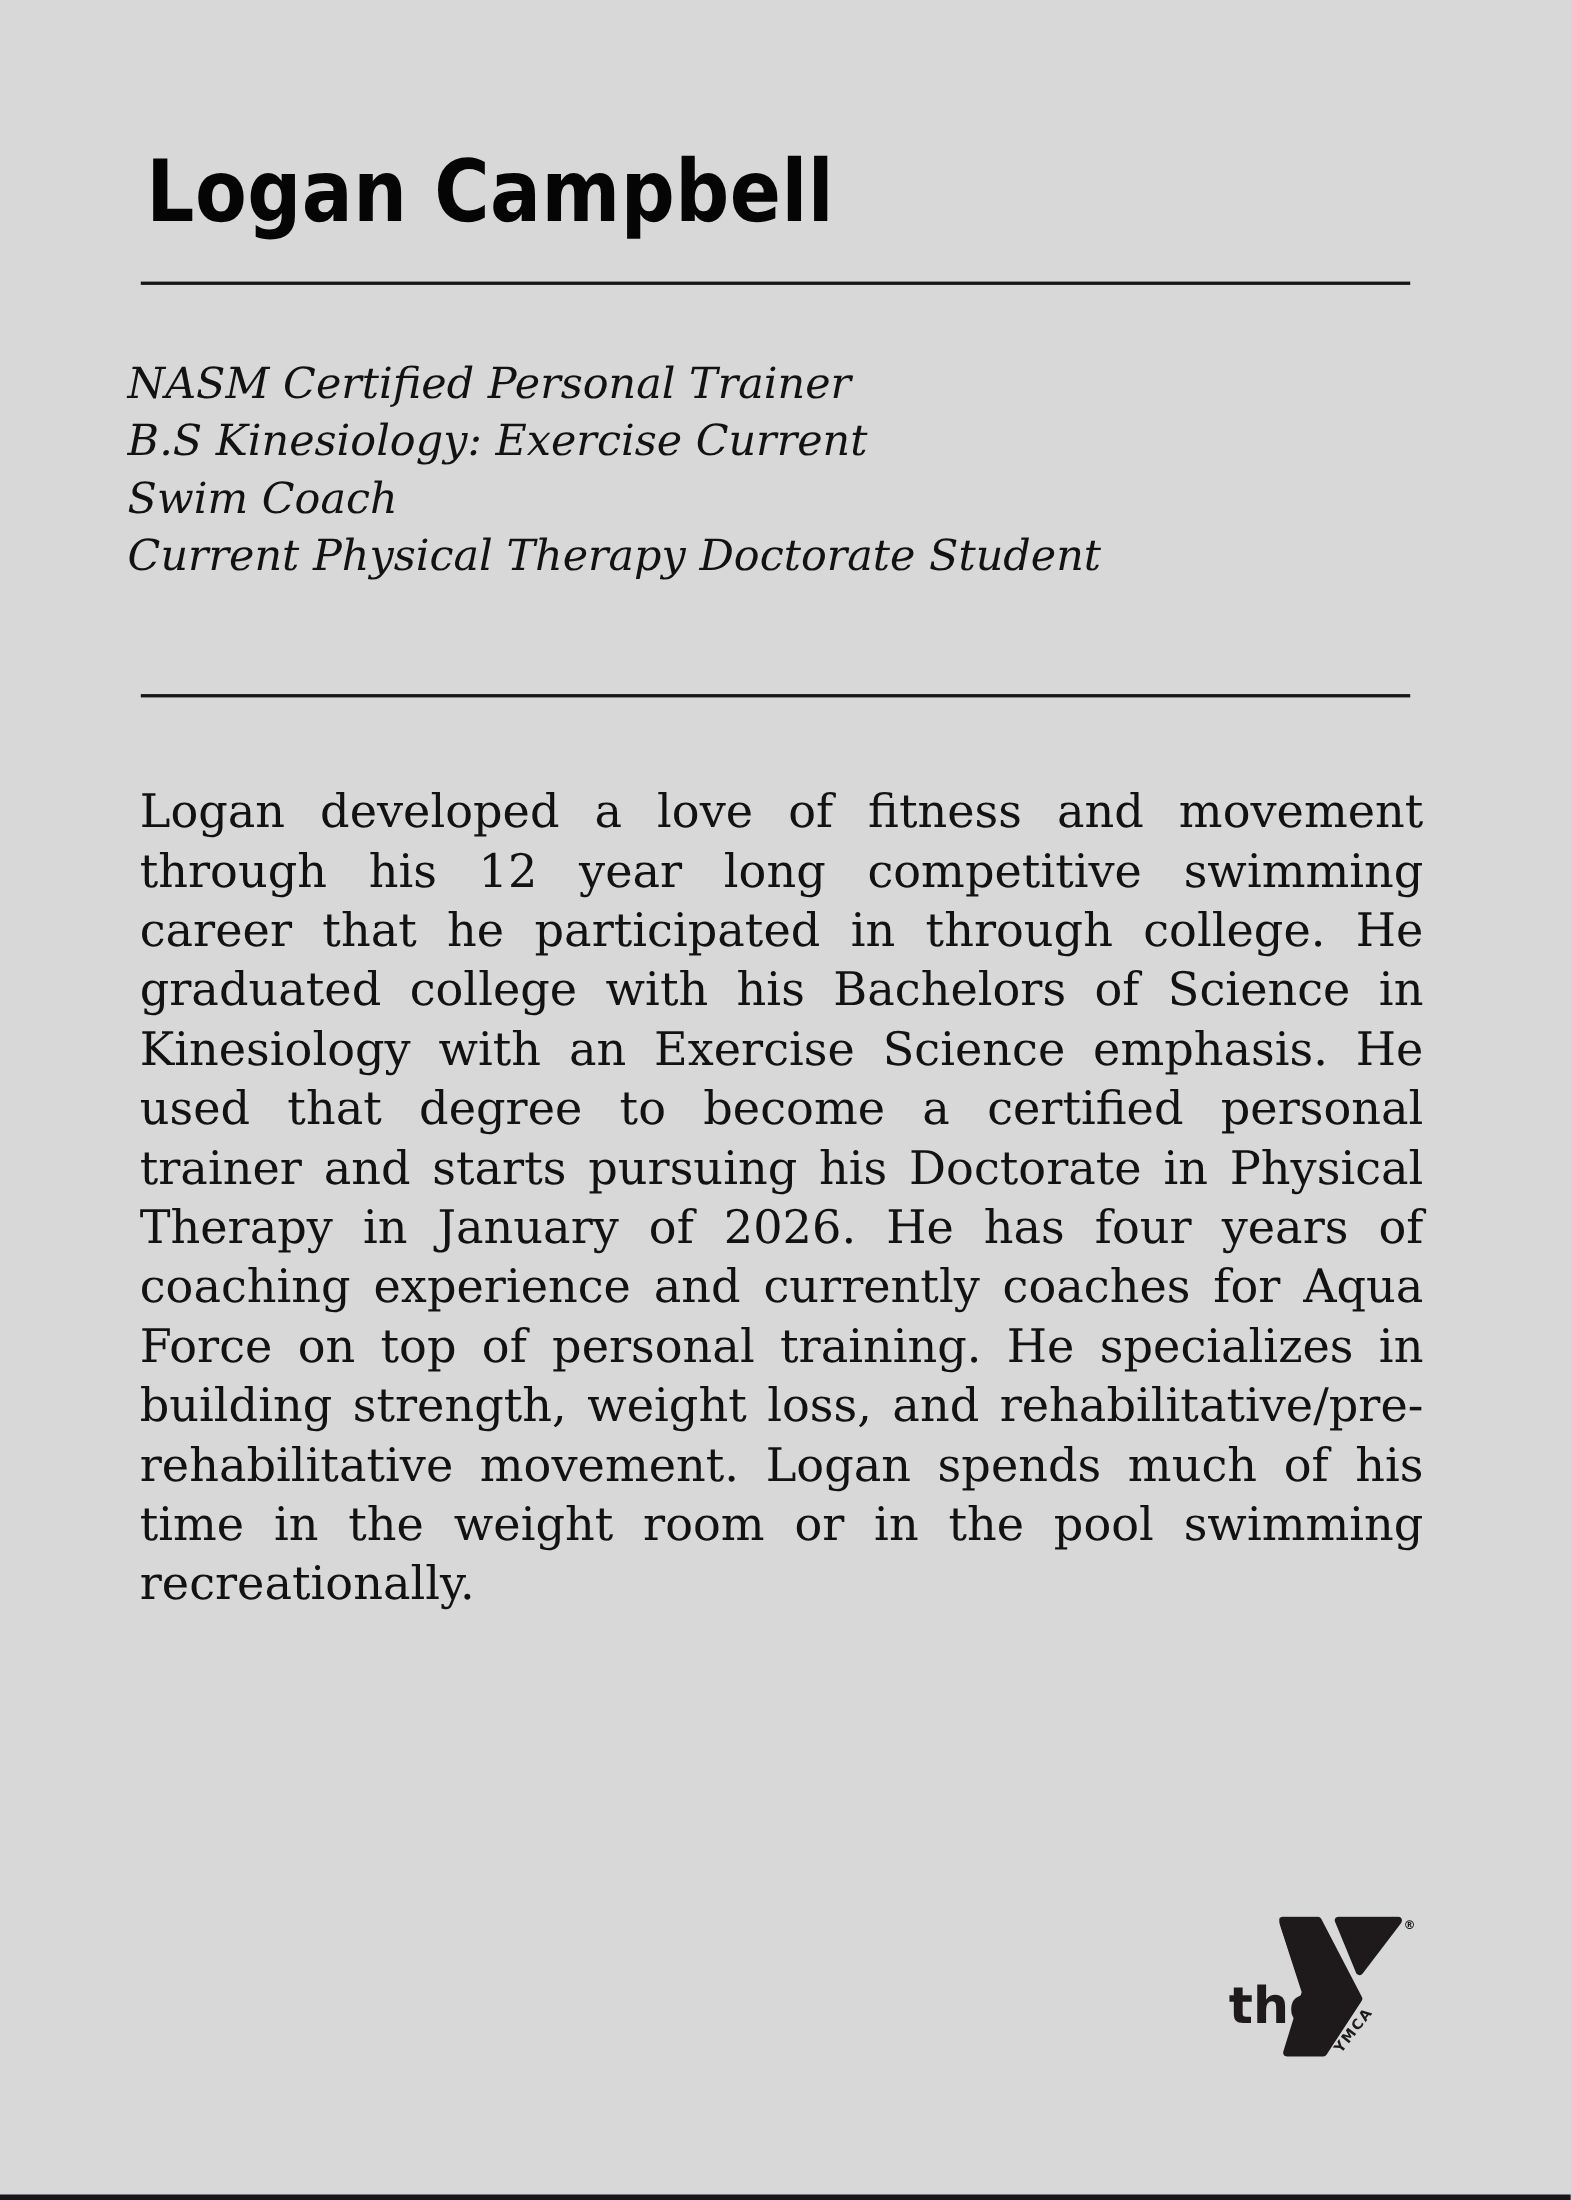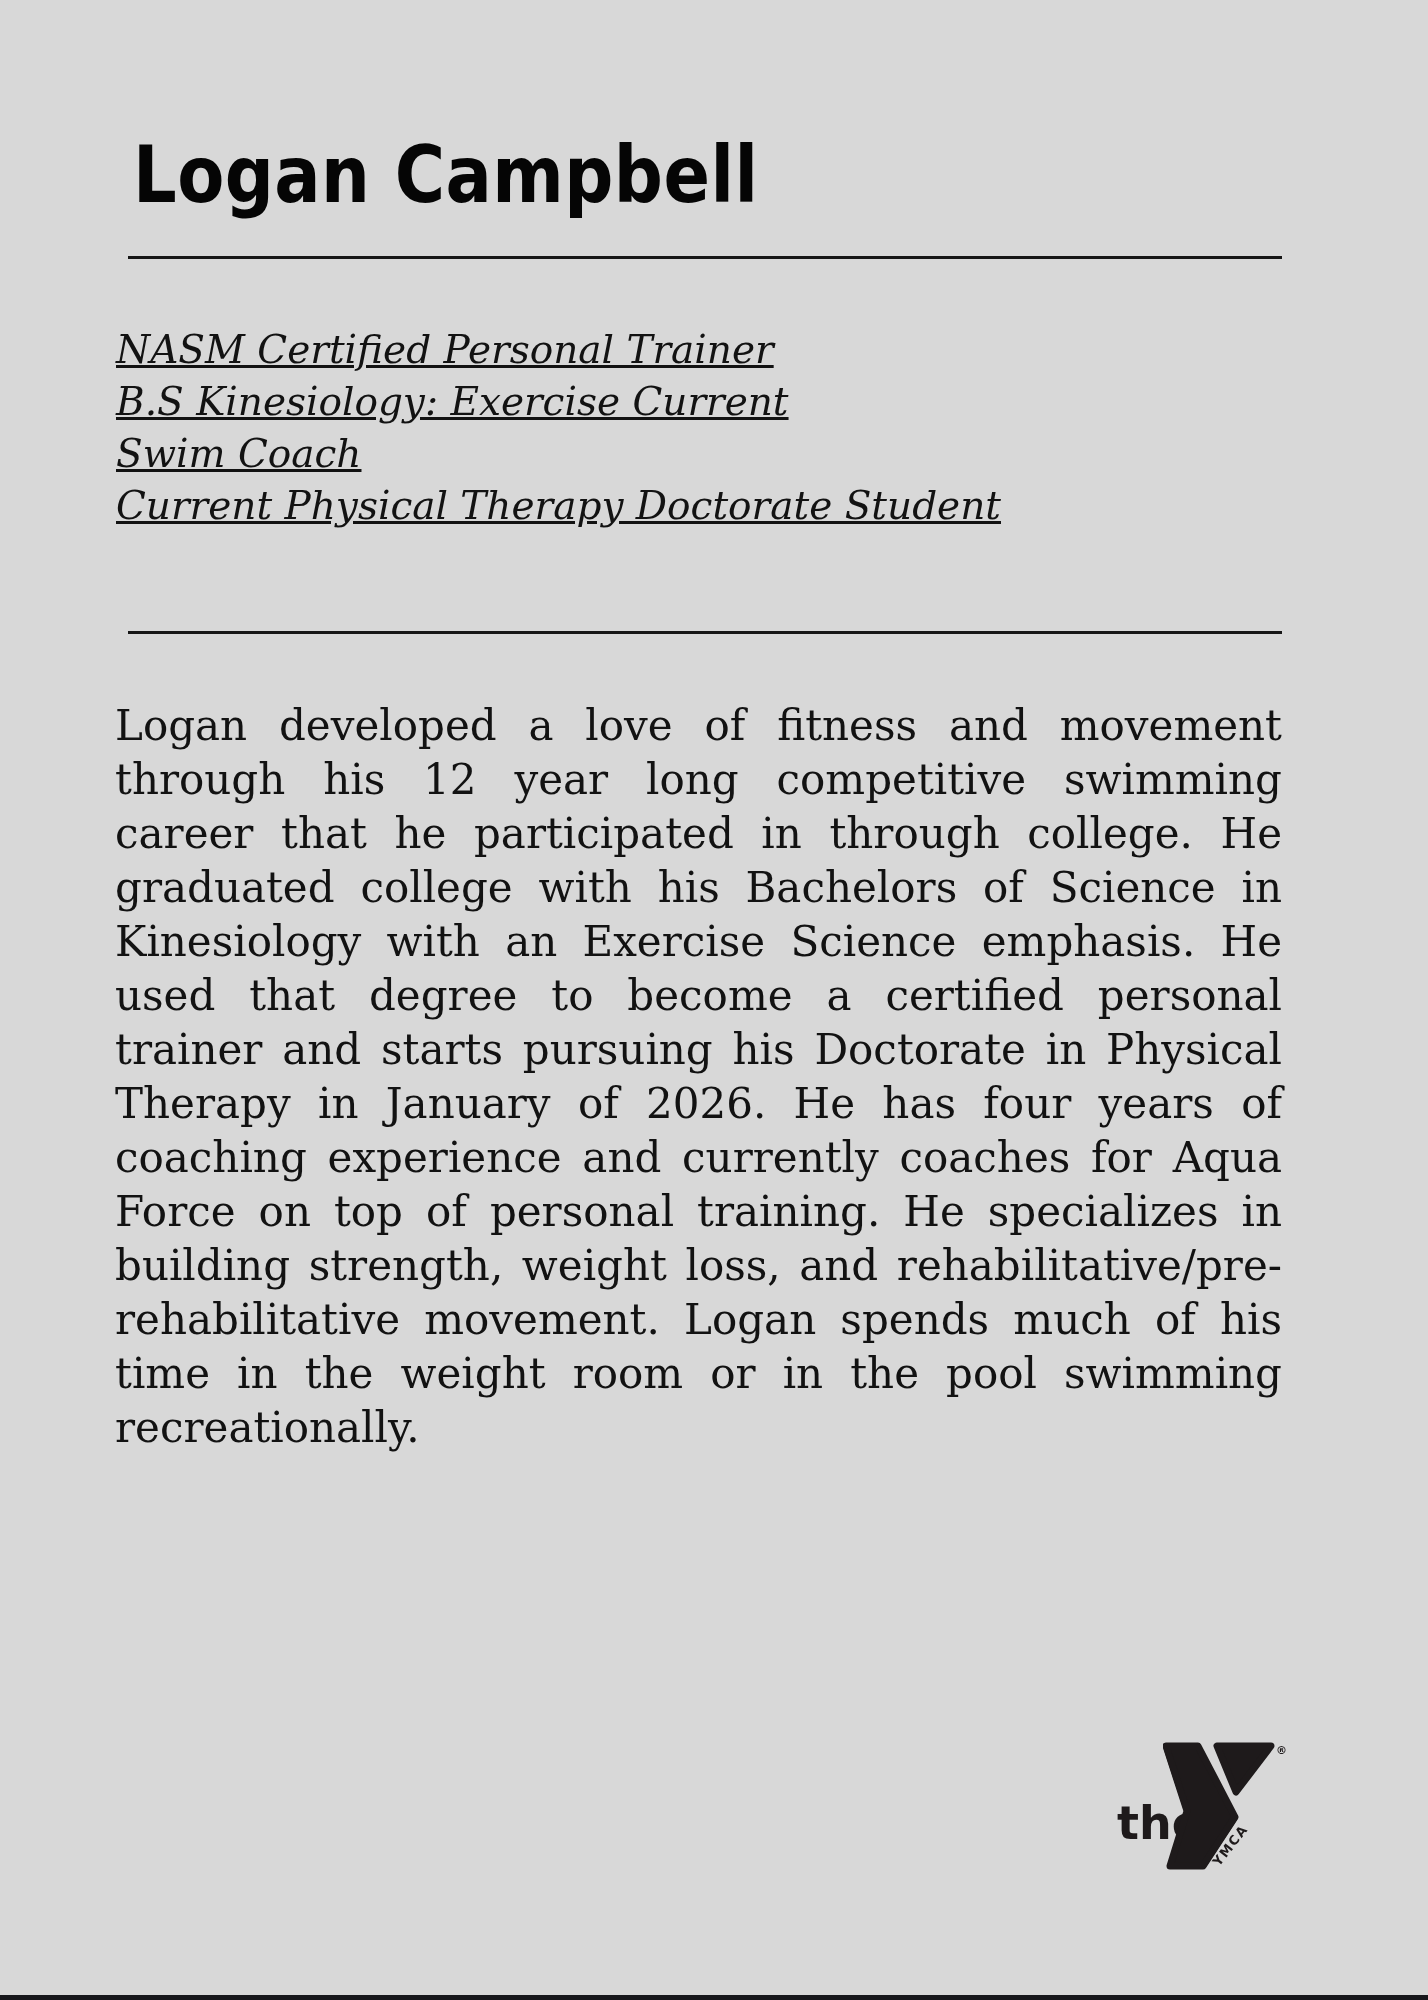--- a/index.html
+++ b/index.html
@@ -35,24 +35,23 @@
     border-top:3px solid var(--divider);
   }
   .divider.d1{top:256px;}
   .divider.d2{top:631px;}
   .credentials{
     position:absolute;left:116px;top:324px;
     font-style:italic;
     font-size:39px;line-height:52px;
     color:var(--text);
     white-space:nowrap;
-    text-decoration:underline;
   }
   .bio{
-    position:absolute;left:115px;top:699px;width:1167px;margin:0;
+    position:absolute;left:115px;top:699px;width:1167px;margin:12px;
     font-size:42px;line-height:54px;
     text-align:justify;
     color:var(--text);
   }
   .logo{
     position:absolute;left:1117px;top:1738px;width:186px;height:142px;
   }
   .logo .the{
     position:absolute;left:0;top:62px;
     font-family:"DejaVu Sans",sans-serif;

